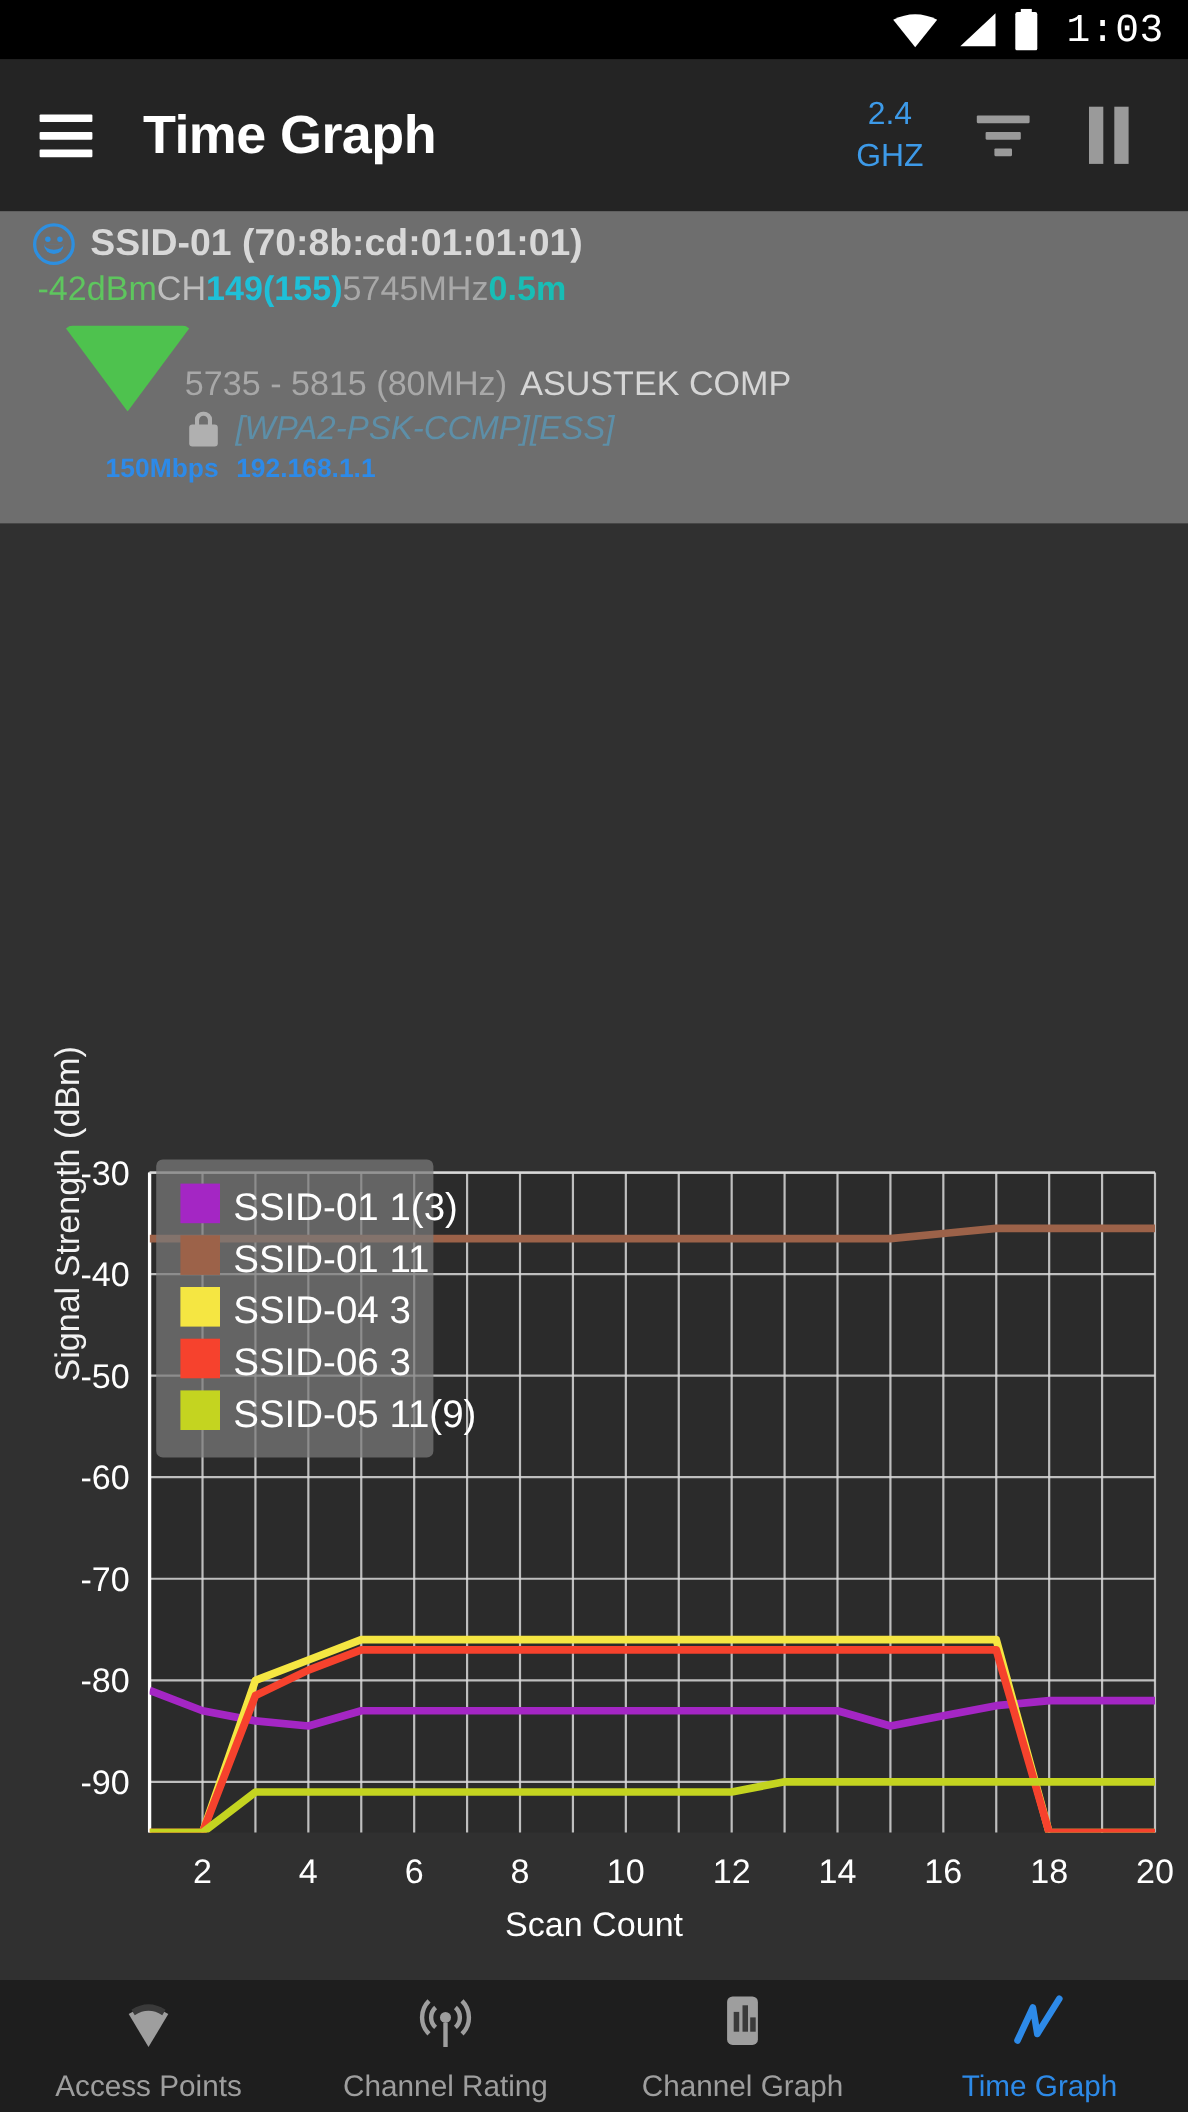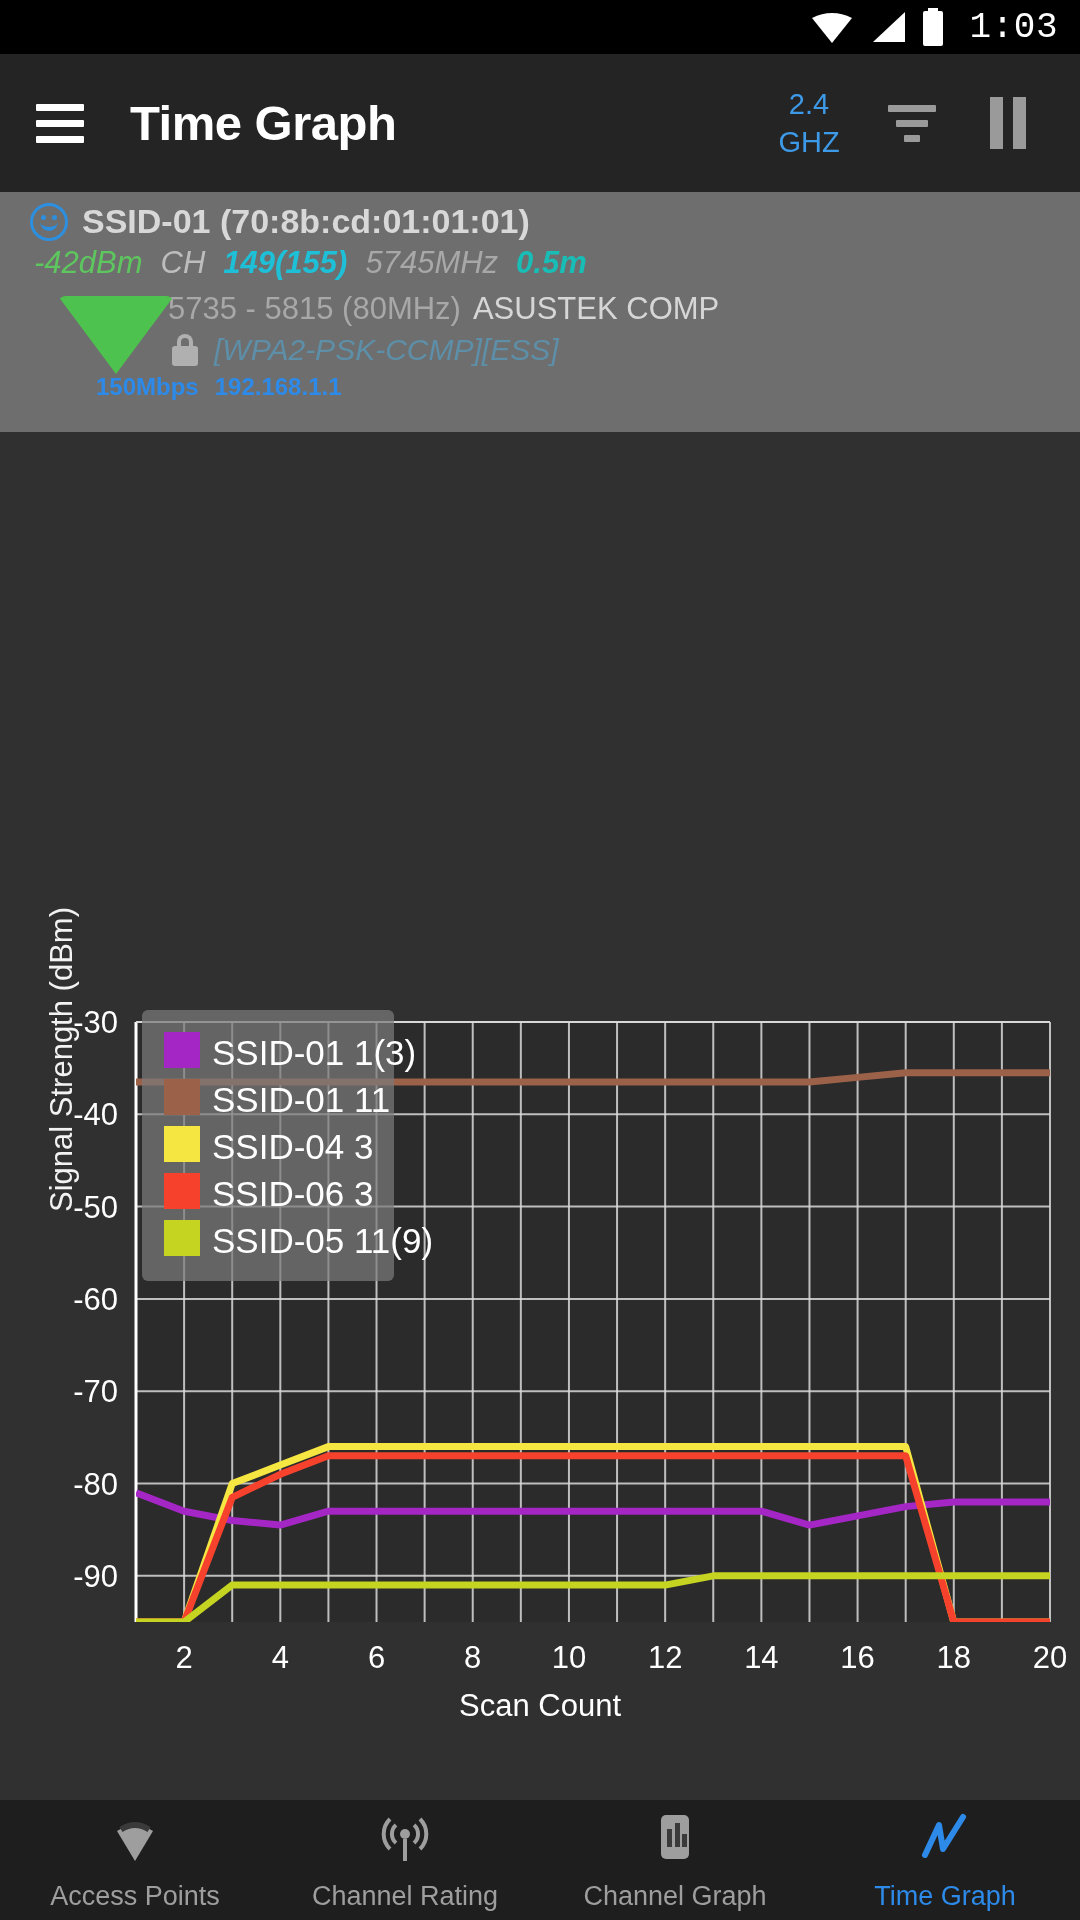--- a/index.html
+++ b/index.html
@@ -33,36 +33,36 @@
     width: 110px; cursor: pointer;
   }
   .icon-btn { width: 96px; height: 96px; display:flex; align-items:center; justify-content:center; cursor:pointer; }
   .filter-ic { display:flex; flex-direction:column; align-items:center; gap:8px; }
   .filter-ic i { display:block; background:#9a9a9a; height:7px; border-radius:1px; }
   .filter-ic i:nth-child(1){ width:48px } .filter-ic i:nth-child(2){ width:32px } .filter-ic i:nth-child(3){ width:16px }
   .pause-ic { display:flex; gap:10px; }
   .pause-ic i { display:block; width:13px; height:52px; background:#9a9a9a; }
 
   
-  .apinfo { background: #6e6e6e; padding: 10px 0 14px 0; position: relative; height: 240px; }
+  .apinfo { background: #6e6e6e; padding: 10px 0 14px 0; position: relative; height: 284px; }
   .ap-row { display: flex; align-items: baseline; padding-left: 30px; }
   .ap-title { color: #d8d8d8; font-size: 34px; font-weight: bold; }
   .smiley {
     width: 38px; height: 38px; border: 3px solid #2d8fe0; border-radius: 50%;
     position: relative; flex: none; margin-right: 14px; align-self: center;
   }
   .smiley .eye { position:absolute; top:9px; width:5px; height:5px; background:#2d8fe0; border-radius:50%; }
   .smiley .eye.l { left: 8px; } .smiley .eye.r { right: 8px; }
   .smiley .mouth { position:absolute; bottom:7px; left:7px; width:18px; height:9px;
     border-bottom:4px solid #2d8fe0; border-radius:0 0 18px 18px; }
-  .ap-line2 { font-size: 31px; display:flex; align-items:baseline; gap:18px; padding-left: 34px; margin-top: 4px; font-style: italic;}
+  .ap-line2 { font-size: 31px; display:flex; align-items:baseline; gap:0; padding-left: 34px; margin-top: 4px;}
   .lvl { color:#5ec65e; } .chlbl { color:#bdbdbd; } .chval { color:#1ec0d8; font-weight:bold; }
   .freq { color:#a8a8a8; } .dist { color:#18bdb5; font-weight:bold; }
   .ap-line3 { font-size: 31px; display:flex; align-items:baseline; gap:12px; padding-left: 168px; margin-top: 10px;}
-  .range { color:#a8a8a8; } .vendor { color:#d6d6d6; }
+  .range { color:#a8a8a8; } .vendor { color:#d6d6d6;margin-top:40px; }
   .ap-line4 { font-size: 30px; display:flex; align-items:center; gap:16px; padding-left: 172px; margin-top: 6px;}
   .sec { color:#5d8fa8; font-style: italic; }
   .ap-line5 { font-size: 24px; font-weight:bold; color:#2d8ae8; padding-left: 96px; margin-top: 6px; display:flex; gap:16px;}
   .wifi-wedge {
     position:absolute; left:58px; top:104px; width:0; height:0;
     border-left: 58px solid transparent; border-right: 58px solid transparent;
     border-top: 78px solid #4ec24e; border-radius: 8px;
   }
   .lock { width:26px; height:32px; position:relative; flex:none; }
   .lock .body { position:absolute; bottom:0; width:26px; height:20px; background:#b0b0b0; border-radius:3px; }

